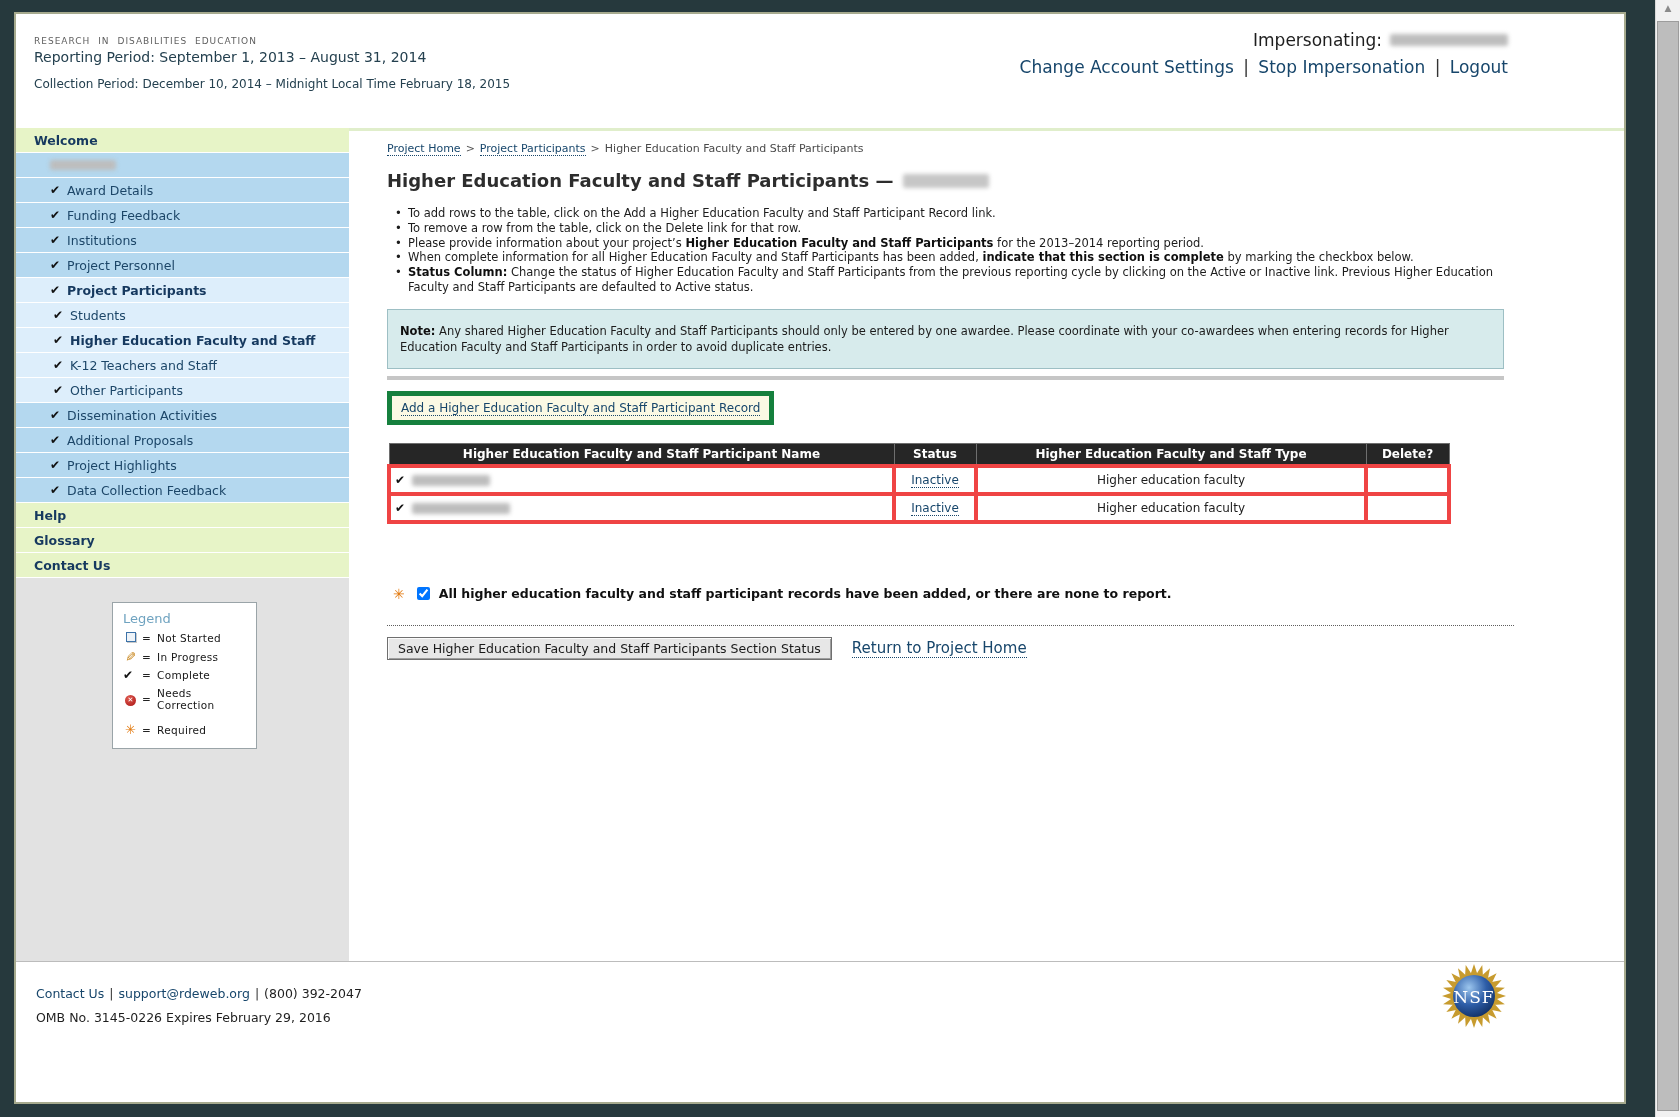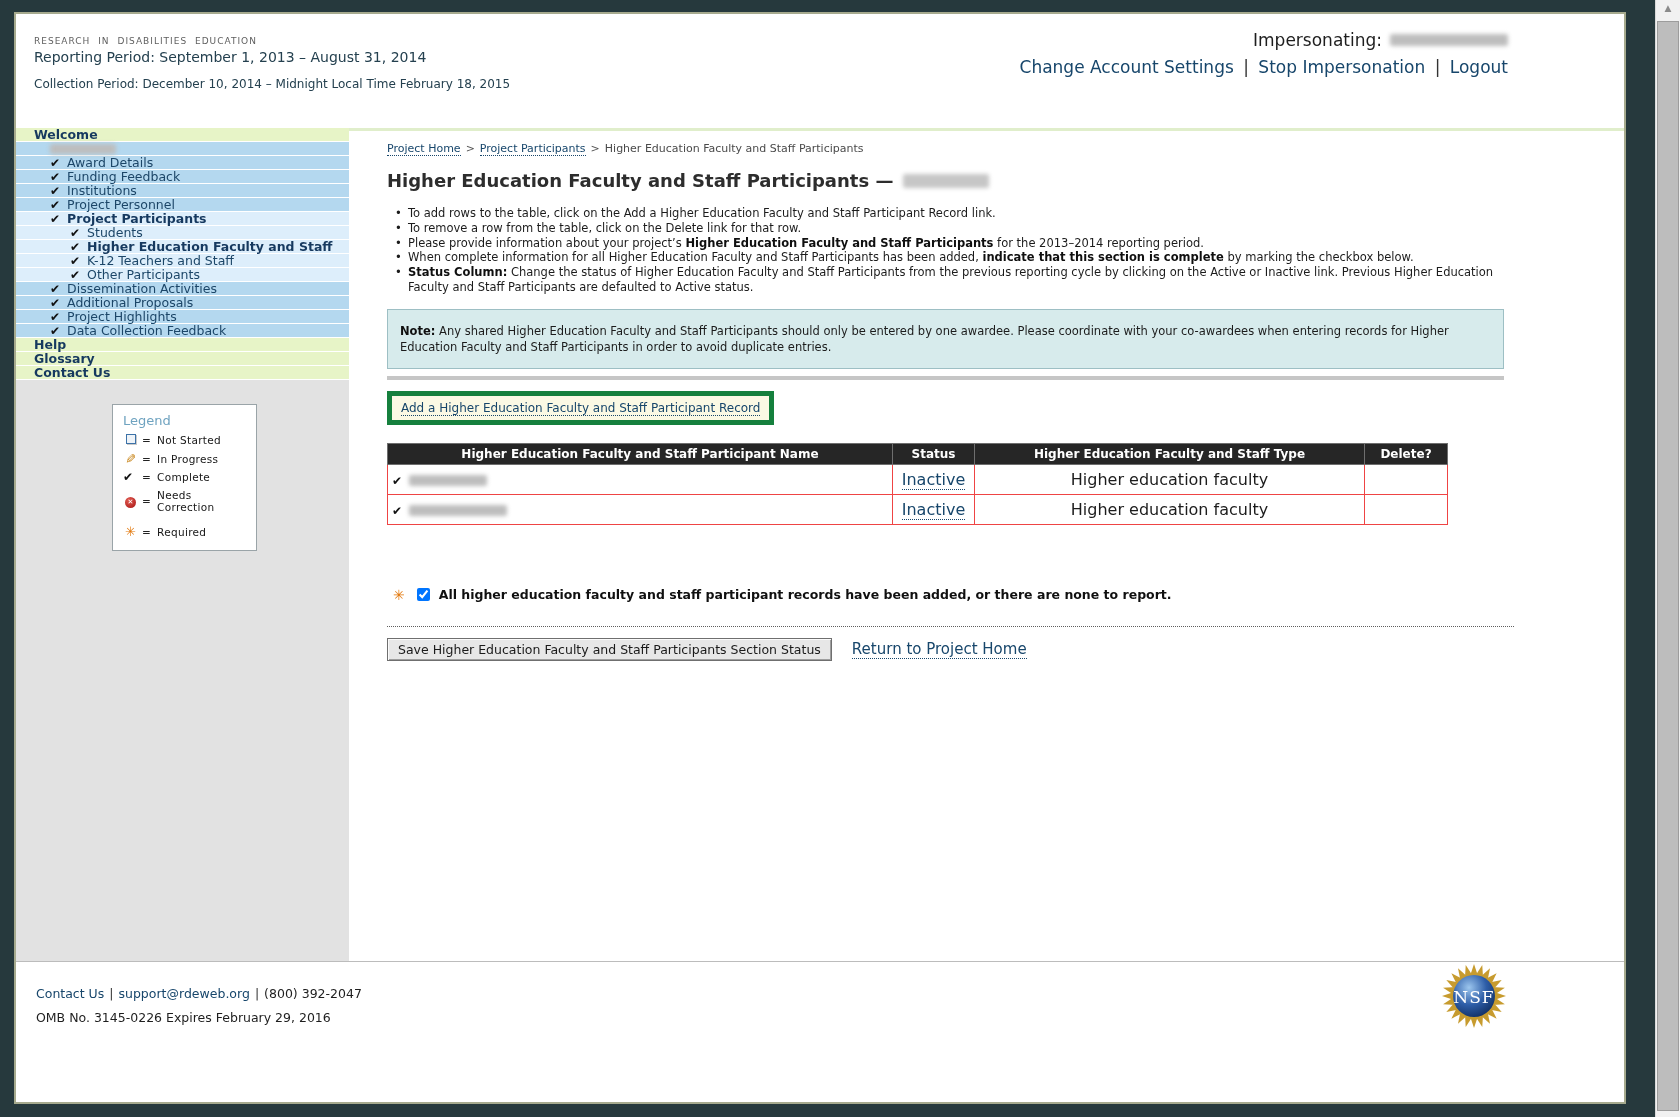--- a/index.html
+++ b/index.html
@@ -29,30 +29,30 @@
   .header-right { position:absolute; right:116px; top:16px; text-align:right; font-size:17px; color:#1e1e1e; }
   .imp-line { display:flex; justify-content:flex-end; align-items:center; gap:8px; }
   .links-line { margin-top:7px; color:#17466b; }
   .hlink { color:#17466b; cursor:pointer; }
   .hsep { color:#333; margin:0 4px; }
 
   
   .main { flex:1; display:flex; min-height:0; }
   .sidebar { flex:none; width:333px; background:#e2e2e2; display:flex; flex-direction:column; }
   .side-item {
-    height:14px; border-bottom:1px solid #fff; display:flex; align-items:center;
+    height:25px; border-bottom:1px solid #fff; display:flex; align-items:center;
     font-size:12.5px; color:#1c4668; cursor:pointer;
   }
   .side-item.green { background:#e7f4c7; font-weight:bold; color:#173a63; }
   .side-item.blue  { background:#b4d8ef; }
   .side-item.light { background:#ddeefb; }
   .side-item.bold  { font-weight:bold; color:#16395f; }
   .ind0 { padding-left:18px; }
   .ind1 { padding-left:34px; }
-  .ind2 { padding-left:54px; }
+  .ind2 { padding-left:37px; }
   .icon-check { color:#111; margin-right:7px; font-size:12px; line-height:1; }
   .icon-check::before { content:"\2714"; }
   .side-gray { flex:1; position:relative; }
 
   
   .legend { position:absolute; left:96px; top:24px; width:145px; background:#fff; border:1px solid #9aa4a8; padding:8px 6px 12px 10px; }
   .legend-title { font-size:13px; color:#6fa3c0; }
   .legend-row { display:flex; align-items:center; margin-top:6px; font-size:10.5px; color:#161616; letter-spacing:0.3px; }
   .legend-row.spaced { margin-top:12px; }
   .legend-ic { flex:none; width:15px; text-align:center; margin-right:4px; line-height:1; }
@@ -79,21 +79,21 @@
 
   .note-box { margin-top:14px; width:1117px; background:#d7ebec; border:1px solid #9dbfc4; padding:13px 12px; font-size:11.5px; line-height:16px; color:#1c1c1c; }
 
   .section-heading { margin-top:26px; font-size:13.5px; font-weight:bold; color:#2b2b2b; }
   .section-bar { margin-top:7px; width:1117px; height:4px; background:#c6c6c6; }
   .add-btn { margin-top:11px; display:inline-block; background:#fbf9e4; border:5px solid #15803d; padding:5px 9px; cursor:pointer; }
   .add-link { font-size:12px; color:#17466b; border-bottom:1px dotted #17466b; }
 
   table.records { margin-top:18px; border-collapse:collapse; width:1060px; table-layout:fixed; }
   table.records th { background:#262626; color:#fff; font-size:12px; font-weight:bold; padding:3px 8px; border:1px solid #6e6e6e; }
-  table.records td { border:1px solid #ef4444; font-size:16px; padding:5px 4px; text-align:center; color:#1c1c1c; }
+  table.records td { border:4px solid #ef4444; font-size:12px; padding:5px 4px; text-align:center; color:#1c1c1c; }
   table.records td.name { text-align:left; }
   .col-name { width:505px; } .col-status { width:82px; } .col-type { width:390px; } .col-del { width:83px; }
   .status-link { color:#17466b; border-bottom:1px dotted #17466b; cursor:pointer; }
 
   .checkbox-row { margin-top:62px; display:flex; align-items:center; }
   .req-mark { color:#e2780c; font-size:14px; font-weight:bold; margin:0 12px 0 6px; }
   .req-mark::before { content:"\2733"; }
   .checkbox-row input { width:13px; height:13px; margin-right:9px; }
   .checkbox-label { font-size:12.5px; font-weight:bold; color:#101010; }
 

